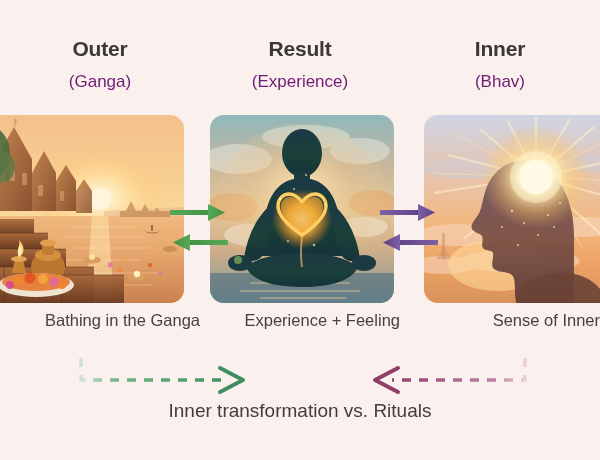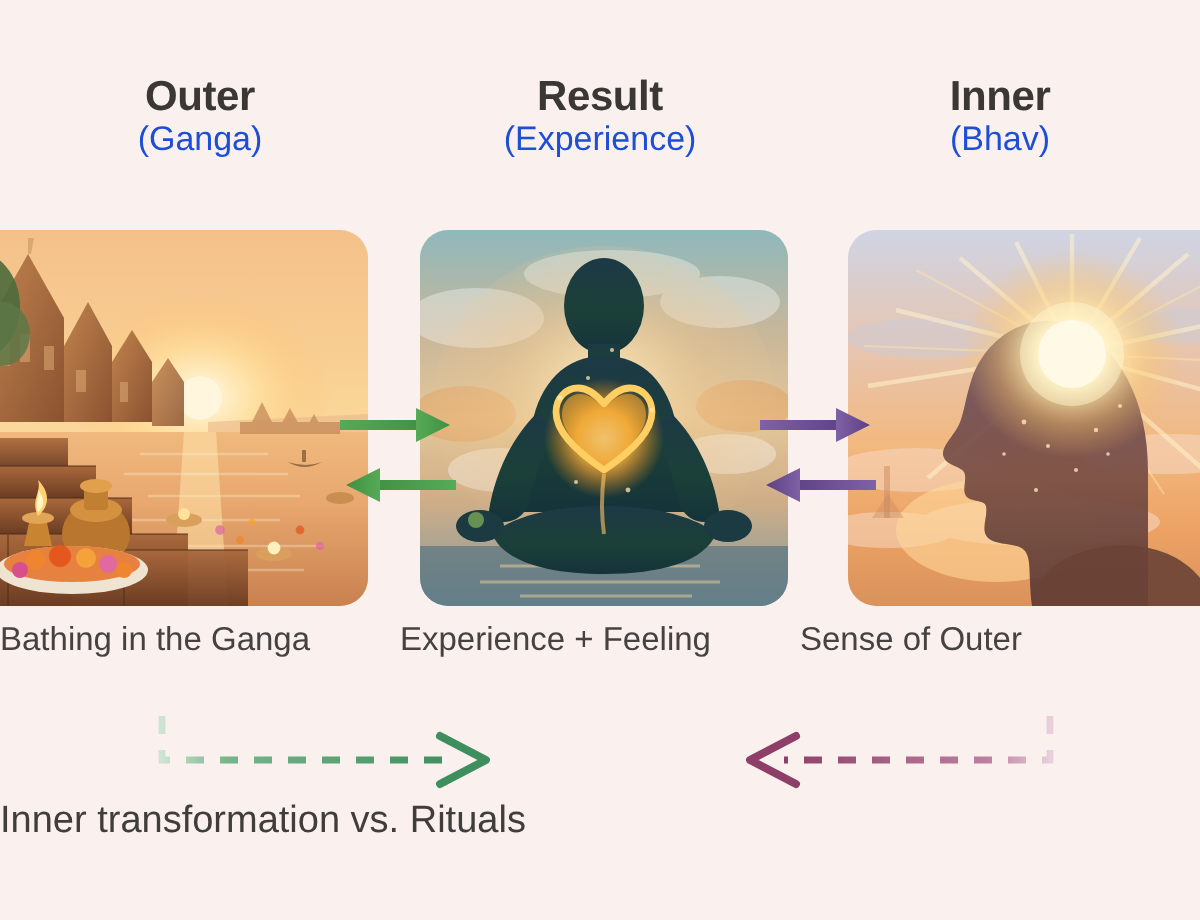--- a/index.html
+++ b/index.html
@@ -39,23 +39,23 @@
   .head-title {
     font-size: 21px;
     font-weight: bold;
     color: #3a3734;
     letter-spacing: -0.2px;
     display: block;
   }
   .head-sub {
     font-size: 17px;
     font-weight: normal;
-    color: #1d4ed8;
+    color: #701a75;
     display: block;
-    margin-top: 0;
+    margin-top: 12px;
     text-align: center;
   }
 
   
   .pics {
     position: absolute;
     top: 115px;
     left: 0;
     width: 600px;
     height: 188px;
@@ -88,21 +88,21 @@
   .captions {
     position: absolute;
     top: 311px;
     left: 0;
     width: 600px;
     height: 28px;
     display: flex;
   }
   .cap-col {
     flex: 1 1 0;
-    text-align: left;
+    text-align: right;
     font-size: 16.5px;
     color: #46423f;
     white-space: nowrap;
   }
 
   
   .dashed-row {
     position: absolute;
     top: 356px;
     left: 0;
@@ -112,21 +112,21 @@
   .dashed-arrow { position: absolute; top: 0; }
   #dashed-left  { left: 68px;  width: 190px; height: 46px; }
   #dashed-right { left: 368px; width: 170px; height: 46px; }
 
   
   .footer {
     position: absolute;
     top: 400px;
     left: 0;
     width: 600px;
-    text-align: left;
+    text-align: center;
     font-size: 19px;
     color: #413d3a;
   }
 </style>
 </head>
 <body style="background: rgb(250, 241, 239);">
 
 <div class="stage">
 
   <div class="headers">
@@ -534,21 +534,21 @@
       <g>
         <rect x="16" y="44" width="44" height="5" fill="url(#purB)"></rect>
         <path d="M22 38 L5 46.5 L22 55 Z" fill="url(#purB)"></path>
       </g>
     </svg>
   </div>
 
   <div class="captions">
     <div class="cap-col">Bathing in the Ganga</div>
     <div class="cap-col">Experience + Feeling</div>
-    <div class="cap-col">Sense of Outer</div>
+    <div class="cap-col">Sense of Inner</div>
   </div>
 
   <div class="dashed-row">
 
     <svg class="dashed-arrow" id="dashed-left" viewBox="0 0 190 46" xmlns="http://www.w3.org/2000/svg">
       <defs>
         <linearGradient id="dgrn" x1="0" y1="0" x2="1" y2="0">
           <stop offset="0%" stop-color="#cfe3d4"></stop>
           <stop offset="22%" stop-color="#77b58c"></stop>
           <stop offset="100%" stop-color="#3f8f5e"></stop>

